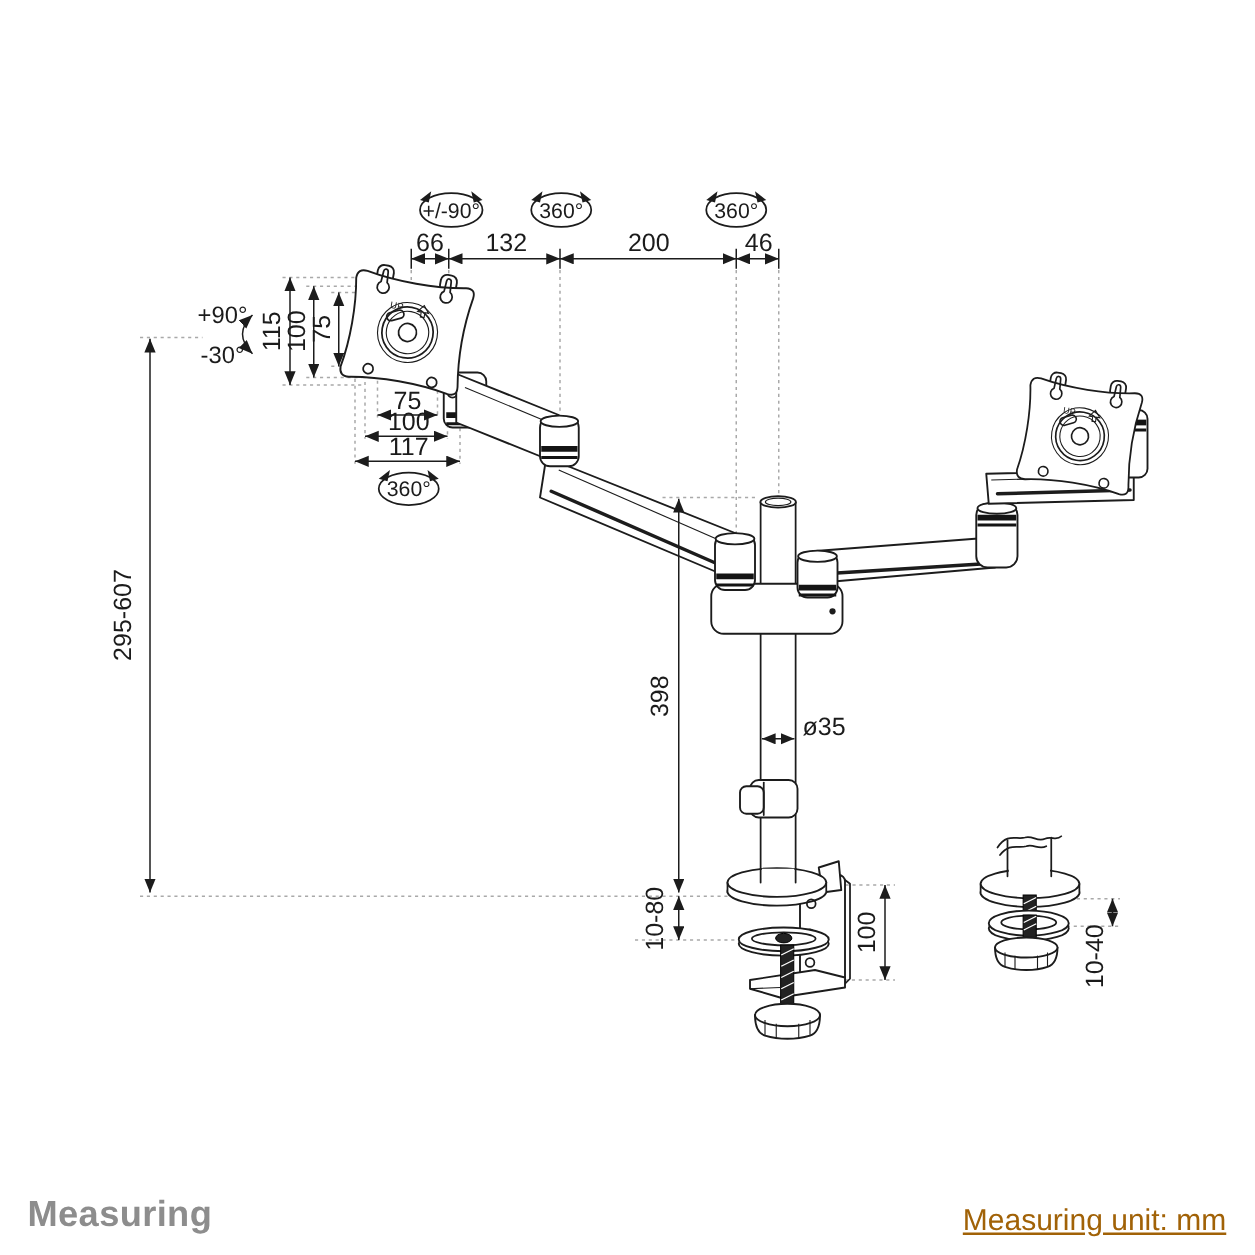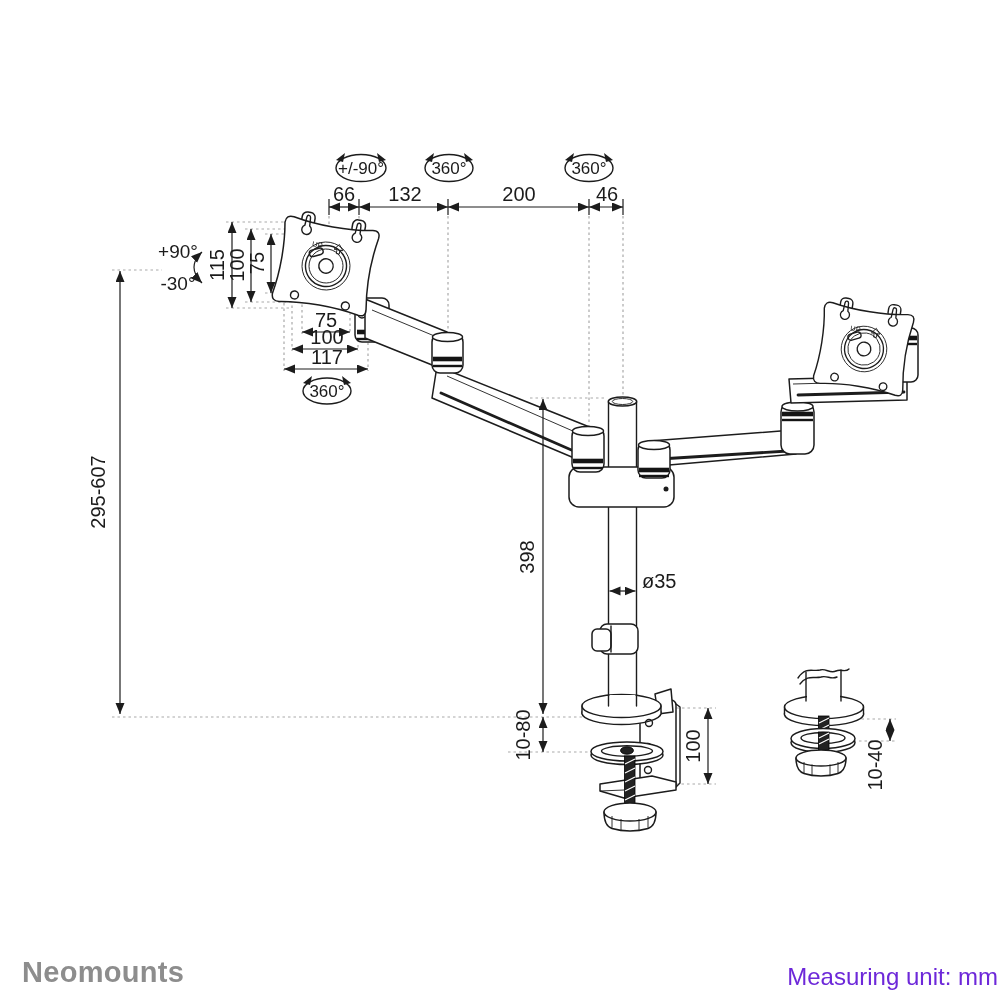--- a/index.html
+++ b/index.html
@@ -16,21 +16,21 @@
   .band4{stroke:#141414;stroke-width:4.6;fill:none;}
   .band2{stroke:#141414;stroke-width:2.4;fill:none;}
   .dark{fill:#222;stroke:#000;stroke-width:.8;}
   .hatch{stroke:#fff;stroke-width:1.1;fill:none;}
   text.d{font-size:20px;fill:#1b1b1b;text-anchor:middle;}
   text.r{font-size:17px;fill:#1b1b1b;text-anchor:middle;}
   text.t{font-size:19px;fill:#1b1b1b;text-anchor:middle;}
   text.up{font-size:7.5px;fill:#1b1b1b;text-anchor:middle;letter-spacing:.3px;}
   .brand{position:absolute;left:22px;top:956px;font-size:29px;font-weight:600;
          color:#8d8d8d;letter-spacing:.3px;}
-  .note{position:absolute;right:6px;top:963px;font-size:24px;color:#6d28d9;}
+  .note{position:absolute;right:23px;top:963px;font-size:24px;color:#a16207;text-decoration:underline;}
 </style>
 </head>
 <body>
 
 <div class="stage">
 <svg width="1004" height="1004" viewBox="0 0 1004 1004">
   <defs>
     <marker id="ar" markerUnits="userSpaceOnUse" markerWidth="12" markerHeight="10" refX="11" refY="4.5" orient="auto-start-reverse">
       <path d="M0,0 L11,4.5 L0,9 Z" fill="#1c1c1c"></path>
     </marker>
@@ -292,15 +292,15 @@
       <text class="d" transform="rotate(-90 700 746)" x="700" y="746">100</text>
     </g>
 
     <g>
       <line class="dim" x1="890" y1="719" x2="890" y2="741" marker-start="url(#ar)" marker-end="url(#ar)"></line>
       <text class="d" transform="rotate(-90 882 765)" x="882" y="765">10-40</text>
     </g>
   </g>
 </svg>
 
-<div class="brand">Neomounts</div>
+<div class="brand">Measuring</div>
 <div class="note">Measuring unit: mm</div>
 </div>
 
 </body></html>

